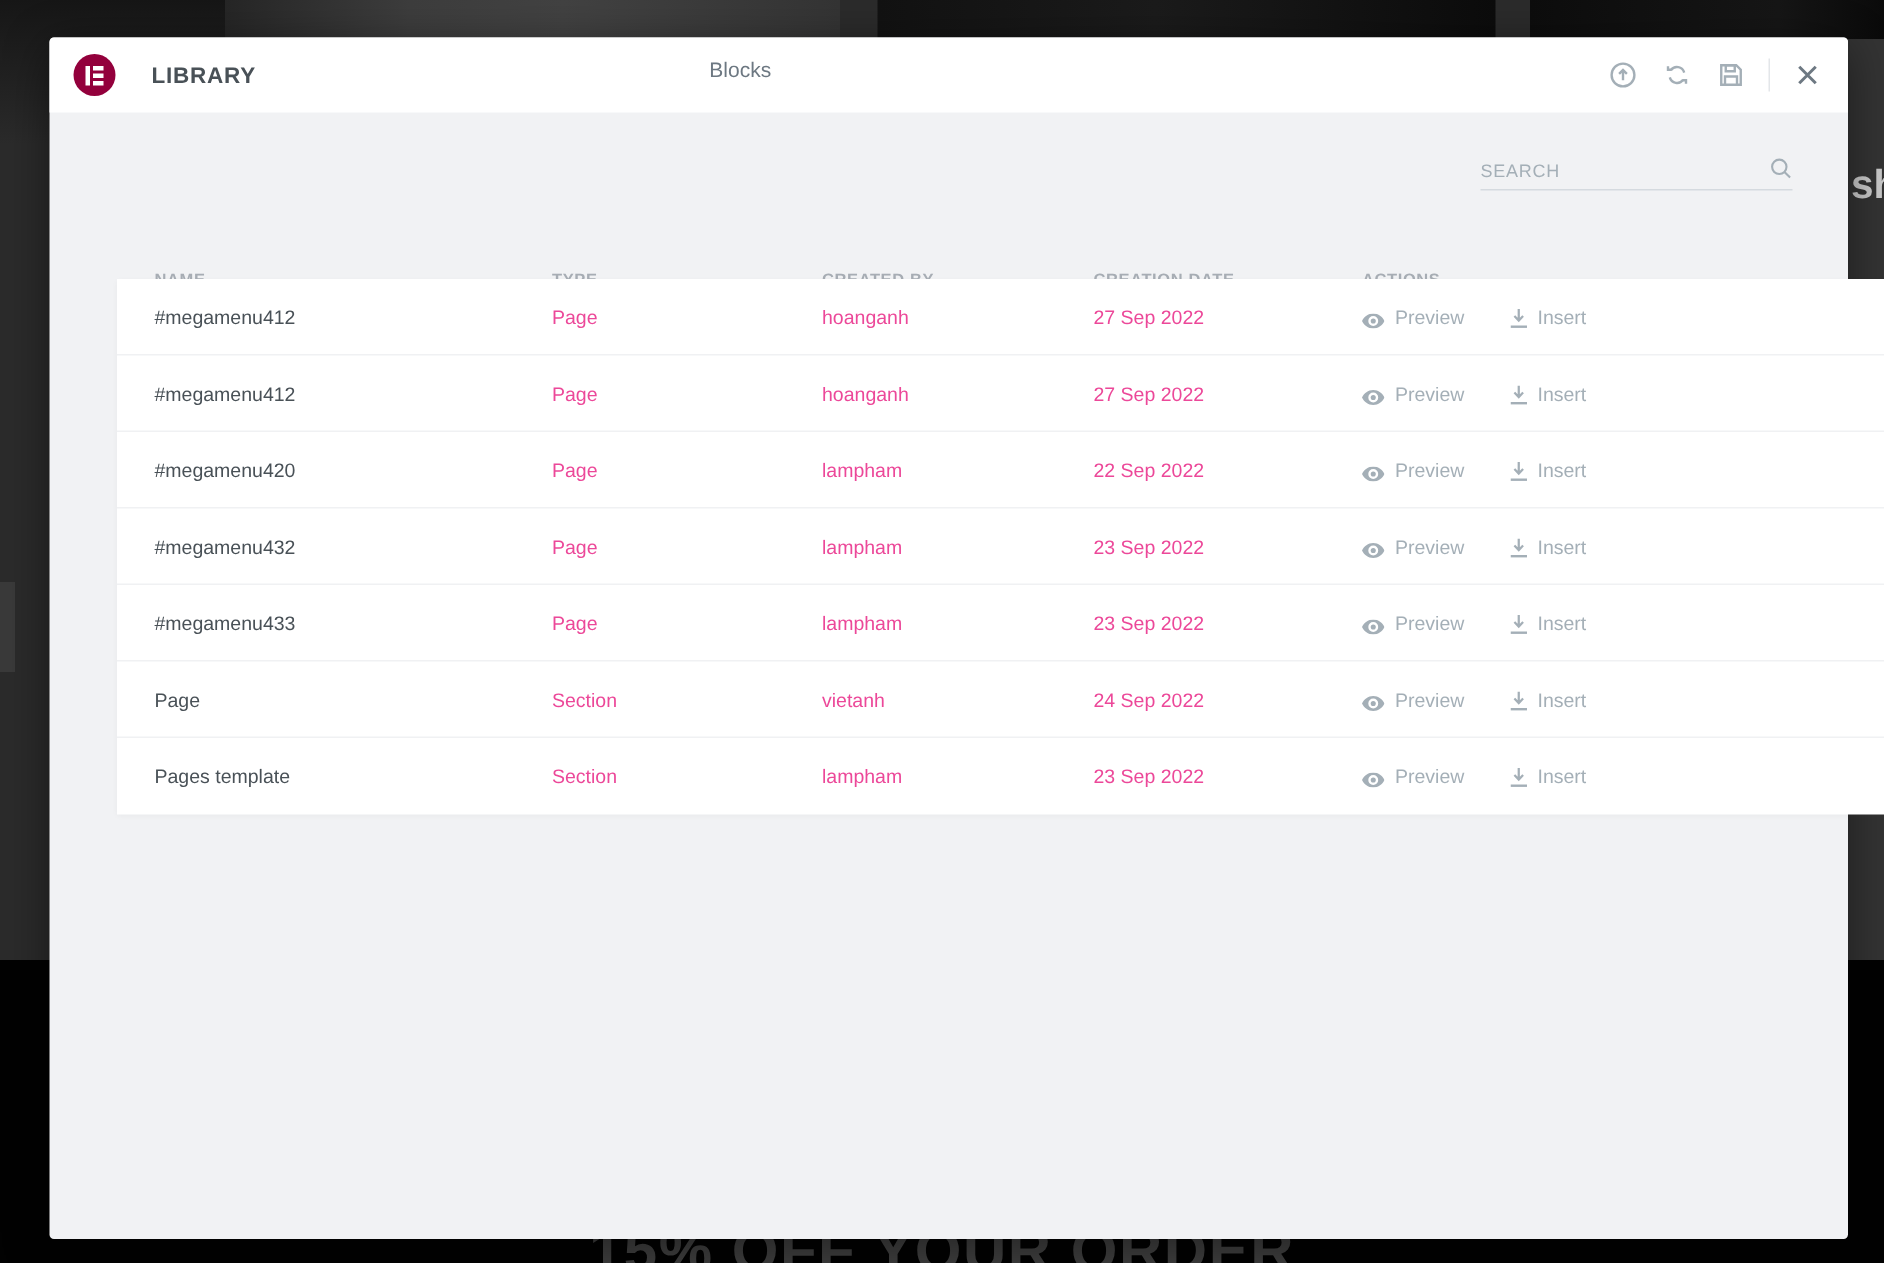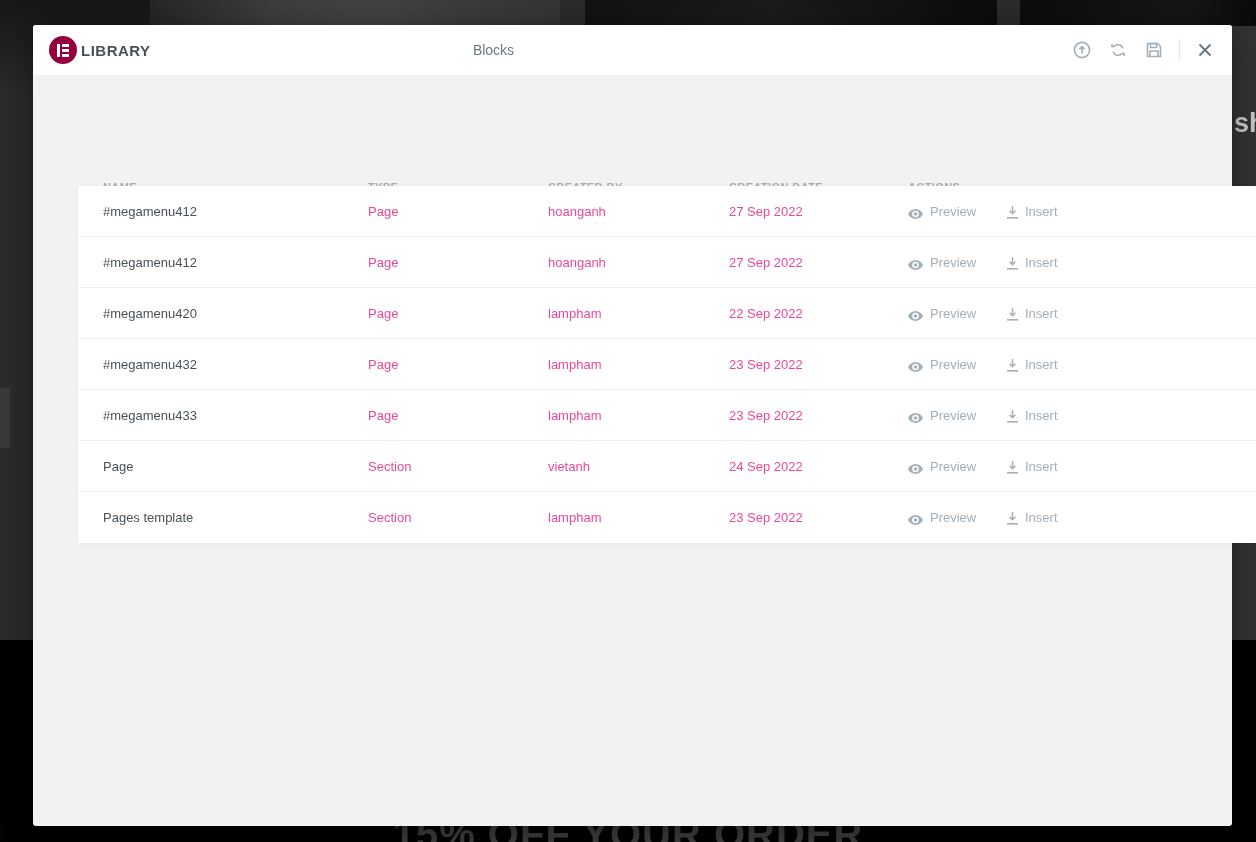--- a/index.html
+++ b/index.html
@@ -31,23 +31,23 @@
     background:#ffffff; border-radius:3px 3px 0 0; }
   .brand { position:absolute; left:16px; top:11px; display:flex; align-items:center; }
   .logo-circle { width:28px; height:28px; border-radius:50%; background:#93003c;
     display:flex; align-items:center; justify-content:center; }
   .logo-e { display:inline-block; position:relative; width:12px; height:13px; }
   .logo-e i { position:absolute; background:#fff; }
   .logo-e .bar-v { left:0; top:0; width:3px; height:13px; }
   .logo-e .b1 { left:5px; top:0;  width:7px; height:3px; }
   .logo-e .b2 { left:5px; top:5px; width:7px; height:3px; }
   .logo-e .b3 { left:5px; top:10px; width:7px; height:3px; }
-  .brand-title { margin-left:4px; font-size:15px; font-weight:700; color:#495157; letter-spacing:.5px; }
-
-  .tabs { position:absolute; left:403px; top:0; height:42px; display:flex; gap:3px; }
+  .brand-title { margin-left:24px; font-size:15px; font-weight:700; color:#495157; letter-spacing:.5px; }
+
+  .tabs { position:absolute; left:403px; top:0; height:42px; display:flex; gap:3px;flex-direction:column; }
   .tab { width:115px; height:50px; display:flex; align-items:center; justify-content:center;
     font-size:14px; color:#6d7882; cursor:pointer; }
   .tab.active { background:linear-gradient(180deg,#ffffff,#f6f7f8); border-bottom:4px solid #830c44; color:#556068; }
 
   .header-tools { position:absolute; right:16px; top:0; height:50px; display:flex; align-items:center; gap:14px; }
   .tool { width:22px; height:22px; display:flex; align-items:center; justify-content:center; cursor:pointer; }
   .tool svg { stroke:#a4afb7; fill:none; stroke-width:1.6; }
   .tool-divider { width:1px; height:22px; background:#e3e6e9; }
   .tool.close svg { stroke:#6d7882; stroke-width:2; }
 
@@ -141,20 +141,29 @@
       </div>
       <div class="tool-divider"></div>
       <div class="tool close" title="Close">
         <svg width="16" height="16" viewBox="0 0 16 16">
             <path d="M2.5 2.5l11 11M13.5 2.5l-11 11"></path>
           </svg>
       </div>
     </div>
   </div>
 
+  <div class="search-wrap">
+    <input class="search-input" type="text" placeholder="SEARCH" style="">
+    <span class="search-icon">
+      <svg width="15" height="15" viewBox="0 0 15 15">
+          <circle cx="6.2" cy="6.2" r="4.8"></circle>
+          <path d="M9.8 9.8l3.6 3.6"></path>
+        </svg>
+    </span>
+  </div>
 
   <div class="col-headers grid-cols">
     <span>NAME</span>
     <span>TYPE</span>
     <span>CREATED BY</span>
     <span>CREATION DATE</span>
     <span>ACTIONS</span>
     <span></span>
       <span></span>
   </div>

